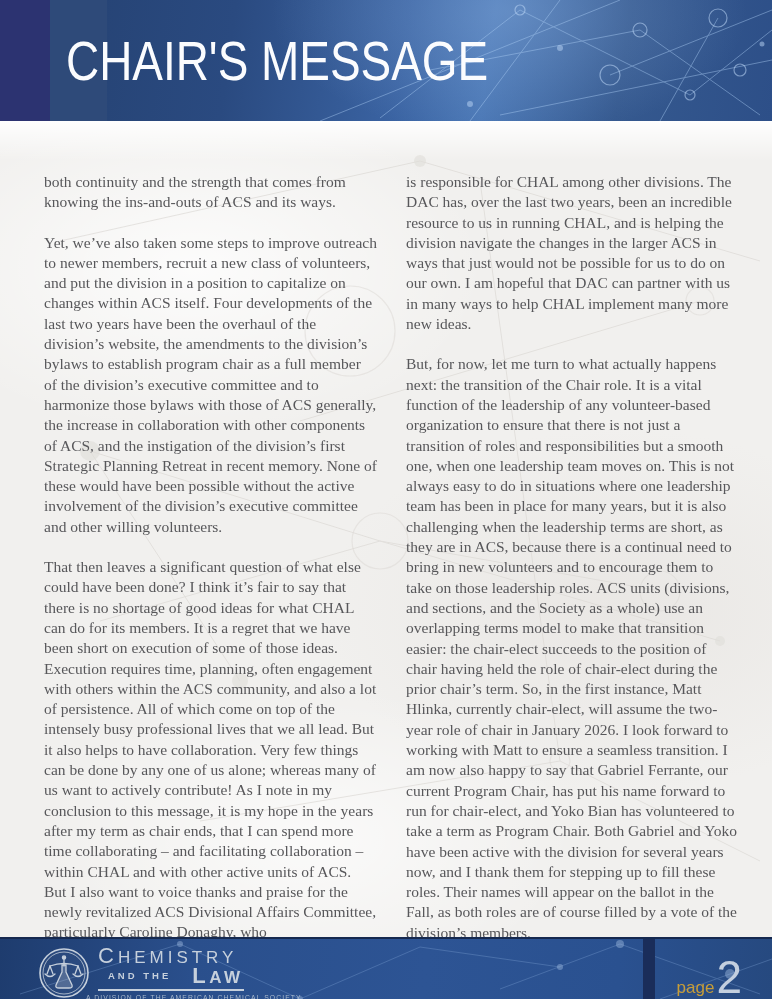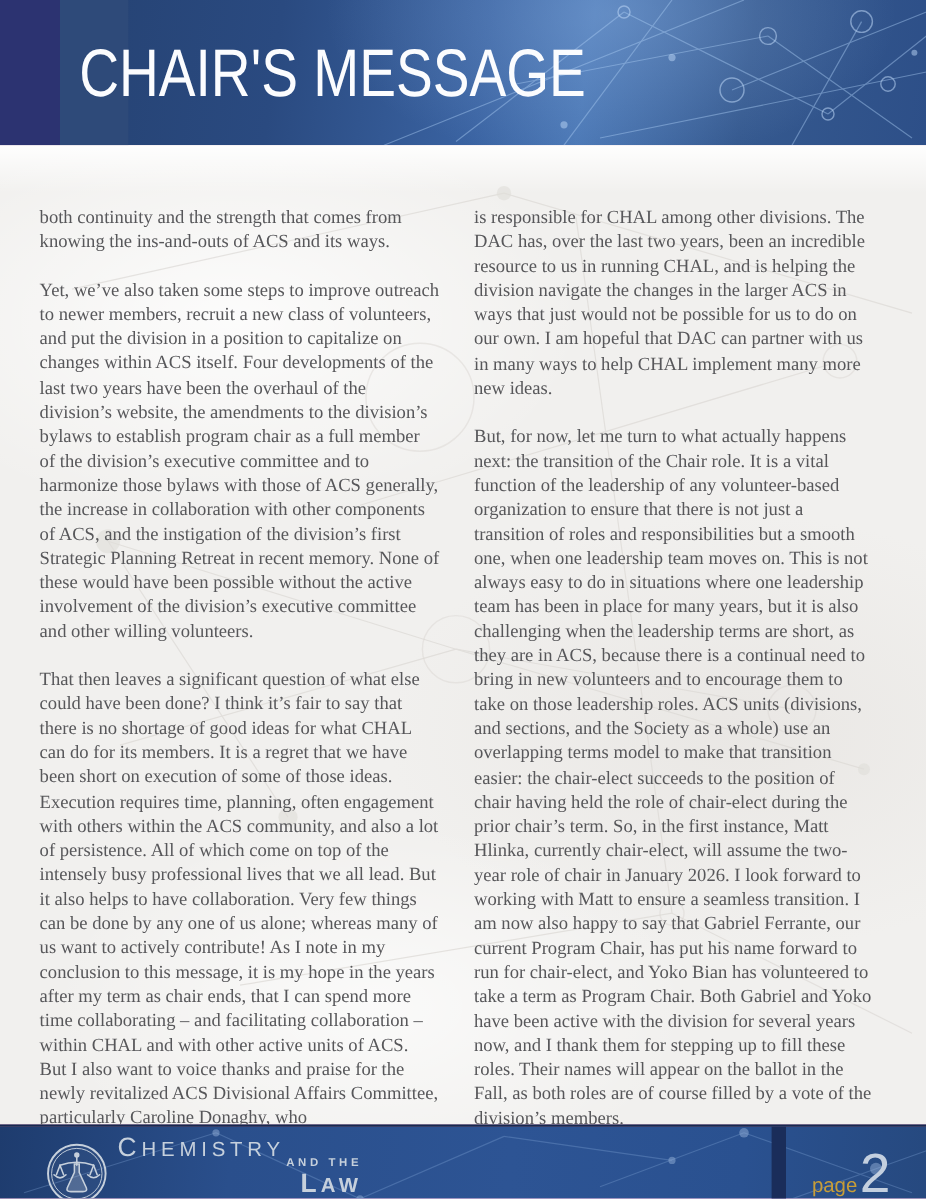--- a/index.html
+++ b/index.html
@@ -1,21 +1,21 @@
 <!DOCTYPE html>
 <html><head>
 <meta charset="utf-8">
 <style>
   html, body { margin: 0; padding: 0; background: #ffffff; }
   .page {
     position: relative;
     width: 772px;
     height: 999px;
     overflow: hidden;
-    background: #f9a8d4;
+    background: #0f172a;
     font-family: "Liberation Serif", serif;
   }
 
   
   .header {
     position: absolute;
     top: 0; left: 0;
     width: 772px; height: 121px;
     background: linear-gradient(98deg,
       #24406f 0%, #2a4a80 30%, #3a63a2 52%,
@@ -77,21 +77,21 @@
       radial-gradient(ellipse 420px 260px at 80% 60%, rgba(224,220,216,0.45), rgba(224,220,216,0) 70%),
       radial-gradient(ellipse 380px 220px at 40% 88%, rgba(255,255,255,0.7), rgba(255,255,255,0) 70%);
     pointer-events: none;
   }
   .watermark { position: absolute; inset: 0; }
 
   .columns {
     position: relative;
     display: flex;
     gap: 29px;
-    padding: 51px 33px 0 33px;
+    padding: 51px 33px 0 44px;
     z-index: 2;
   }
   .col { width: 333px; }
   .col p {
     margin: 0 0 20px 0;
     color: #57575a;
     font-size: 15.5px;
     line-height: 20.3px;
     text-align: left;
   }
@@ -129,24 +129,23 @@
   .logo-text { display: flex; flex-direction: column; }
   .logo-chemistry {
     font-size: 17px;
     font-weight: normal;
     letter-spacing: 4px;
     line-height: 1;
   }
   .logo-chemistry::first-letter { font-size: 22px; }
   .logo-row2 {
     display: flex;
-    align-items: flex-end;
+    align-items: center;
     margin-top: -2px;
     line-height: 1;
-    flex-direction: column;
   }
   .logo-andthe {
     font-size: 9.5px;
     font-weight: bold;
     letter-spacing: 3px;
     margin-left: 10px;
   }
   .logo-law {
     font-size: 17px;
     font-weight: bold;

